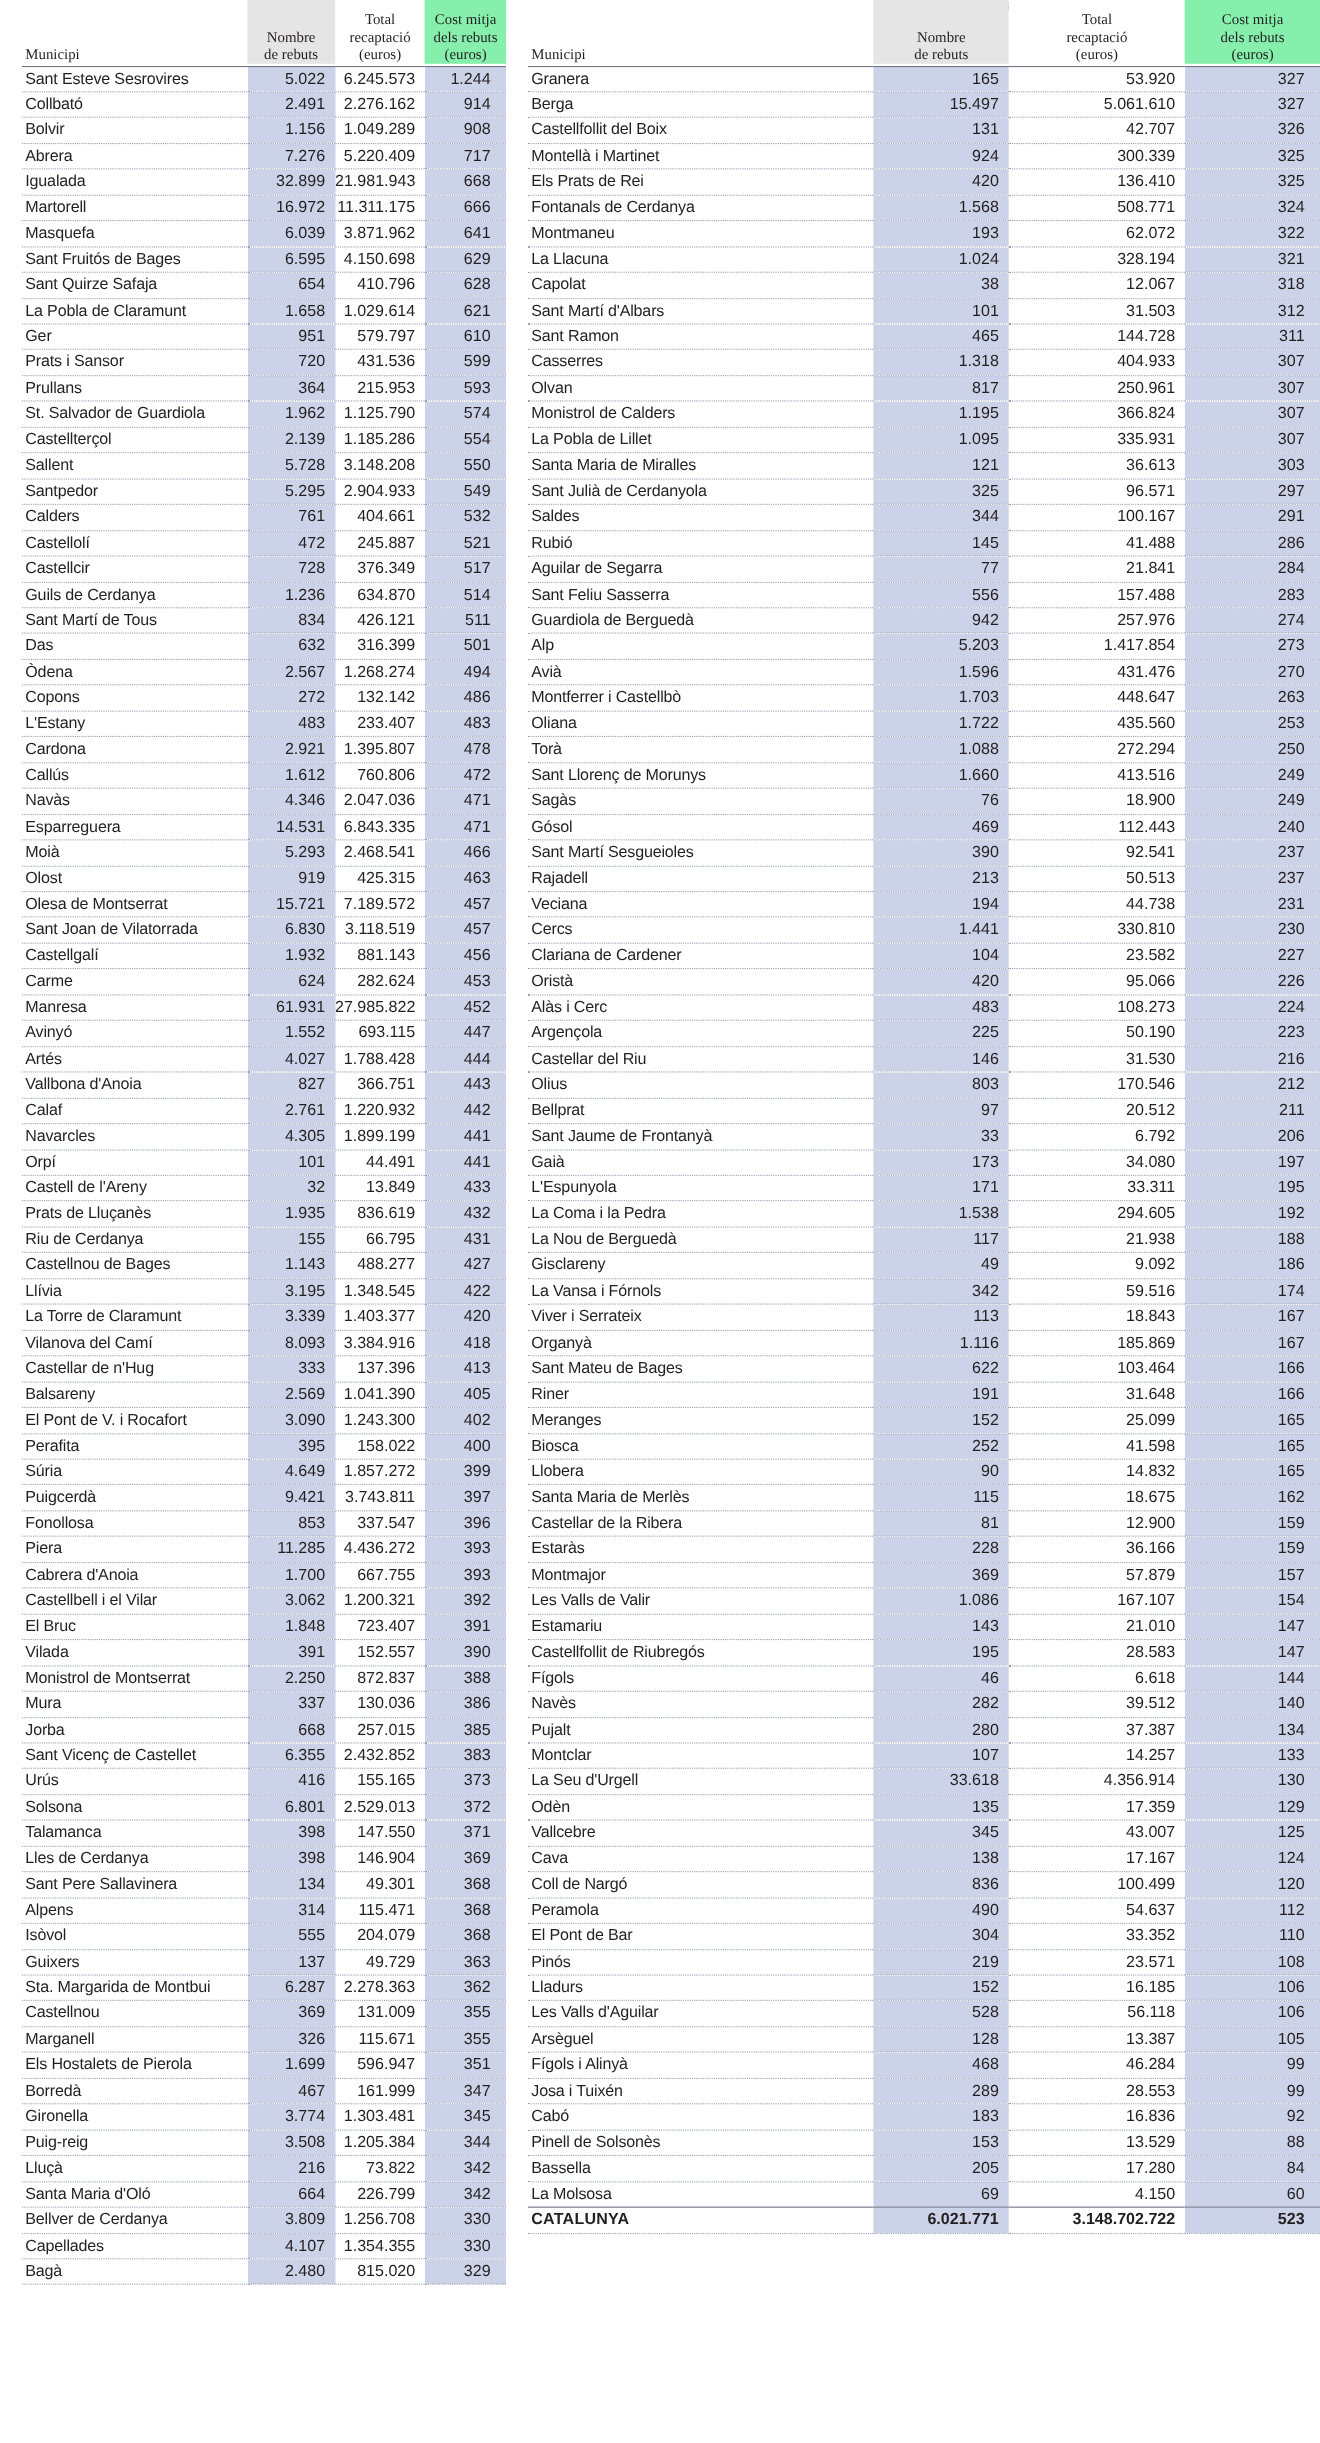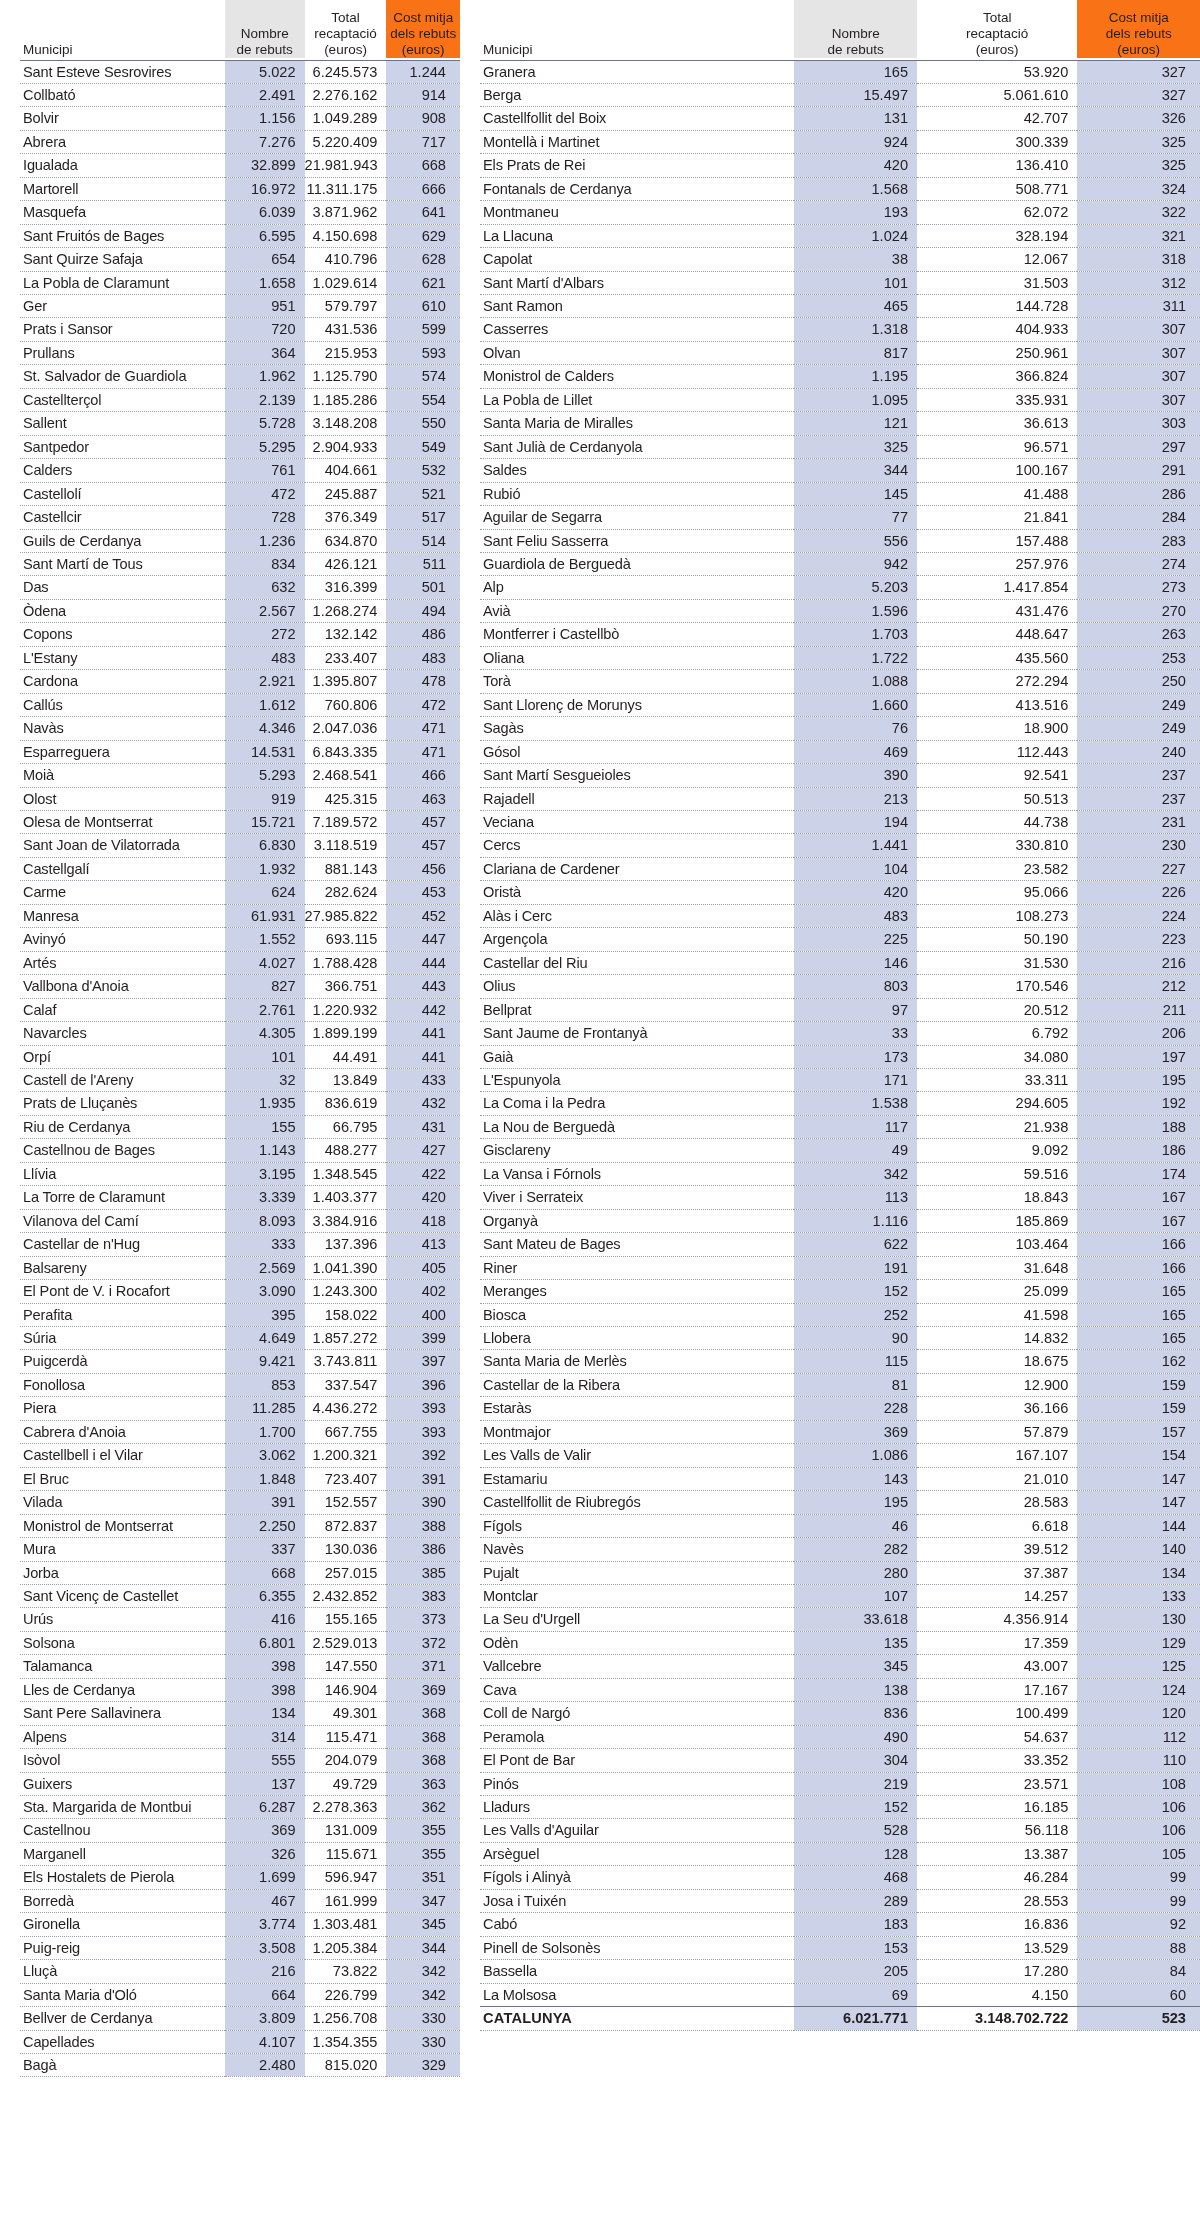--- a/index.html
+++ b/index.html
@@ -62,37 +62,38 @@
   .right .c-cost { width: 78px; }
 
   
   thead th {
     font-size: 13.5px;
     font-weight: normal;
     color: #231f20;
     line-height: 1.18;
     padding-bottom: 4px;
     height: 58px;
+    font-family: Liberation Serif, serif;
   }
   thead th.h-muni {
     text-align: left;
     padding-left: 3px;
     background: #ffffff;
   }
   thead th.h-num {
     text-align: center;
     background: #e5e5e5;
   }
   thead th.h-tot {
     text-align: center;
     background: #ffffff;
   }
   thead th.h-cost {
     text-align: center;
-    background: #f97316;
+    background: #86efac;
     margin-top: 16px;
   }
   .hdr-rule td {
     height: 2px;
     padding: 0;
     border-bottom: 1.6px solid #6f7485;
   }
 
   tbody tr td {
     font-size: 14.6px;

